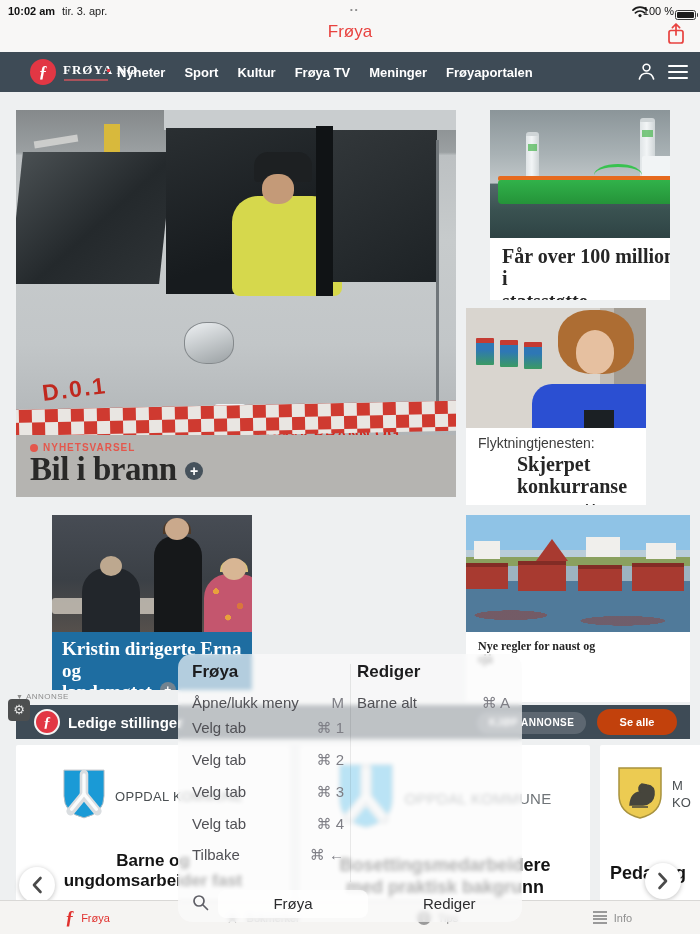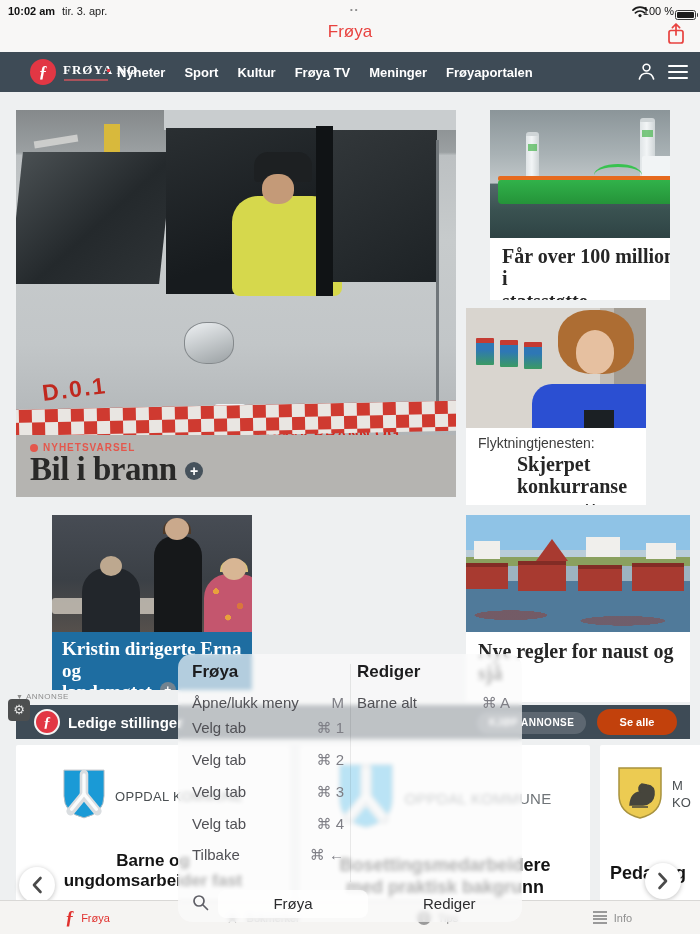--- a/index.html
+++ b/index.html
@@ -132,21 +132,21 @@
   .wh{position:absolute;background:#f0efec;}
   .wh1{left:8px;top:26px;width:26px;height:18px;} .wh2{left:120px;top:22px;width:34px;height:20px;} .wh3{left:180px;top:28px;width:30px;height:16px;}
   .rh{position:absolute;background:#a83a30;border-top:4px solid #822c25;}
   .rh1{left:0px;top:48px;width:42px;height:26px;} .rh2{left:52px;top:46px;width:48px;height:30px;}
   .rh3{left:112px;top:50px;width:44px;height:26px;} .rh4{left:166px;top:48px;width:52px;height:28px;}
   .gable{left:70px;top:24px;width:0;height:0;border-left:16px solid transparent;border-right:16px solid transparent;border-bottom:22px solid #a83a30;position:absolute;}
   .refl{left:0;bottom:0;width:224px;height:28px;background:
     radial-gradient(60px 8px at 20% 40%,rgba(150,60,50,.5) 0 60%,transparent 61%),
     radial-gradient(70px 8px at 70% 60%,rgba(150,60,50,.45) 0 60%,transparent 61%),transparent;position:absolute;}
   #tile3-caption{position:absolute;left:0;top:117px;width:224px;height:70px;background:#fff;padding:8px 12px 0;}
-  #tile3-caption .headline{font-size:20px;}
+  #tile3-caption .headline{font-size:12px;}
 
   
   #annonse-marker{position:absolute;left:16px;top:692px;font-size:8px;color:#8d8d8d;letter-spacing:.5px;}
   #annonse-marker::before{content:"▼ ";font-size:7px;}
   #gear-btn{position:absolute;left:8px;top:699px;width:22px;height:22px;background:#4d4f50;border-radius:4px;
     color:#e8e8e8;font-size:13px;text-align:center;line-height:22px;z-index:6;}
   #gear-btn::before{content:"⚙";font-family:"DejaVu Sans",sans-serif;}
   #jobs-banner{position:absolute;left:16px;top:705px;width:674px;height:34px;background:#3e4b56;z-index:5;}
   #banner-logo{position:absolute;left:18px;top:4px;width:26px;height:26px;border-radius:50%;background:#e23744;border:2px solid #f4f4f4;
     color:#fff;text-align:center;line-height:22px;font-family:"Liberation Serif",serif;font-style:italic;font-weight:700;font-size:15px;}

